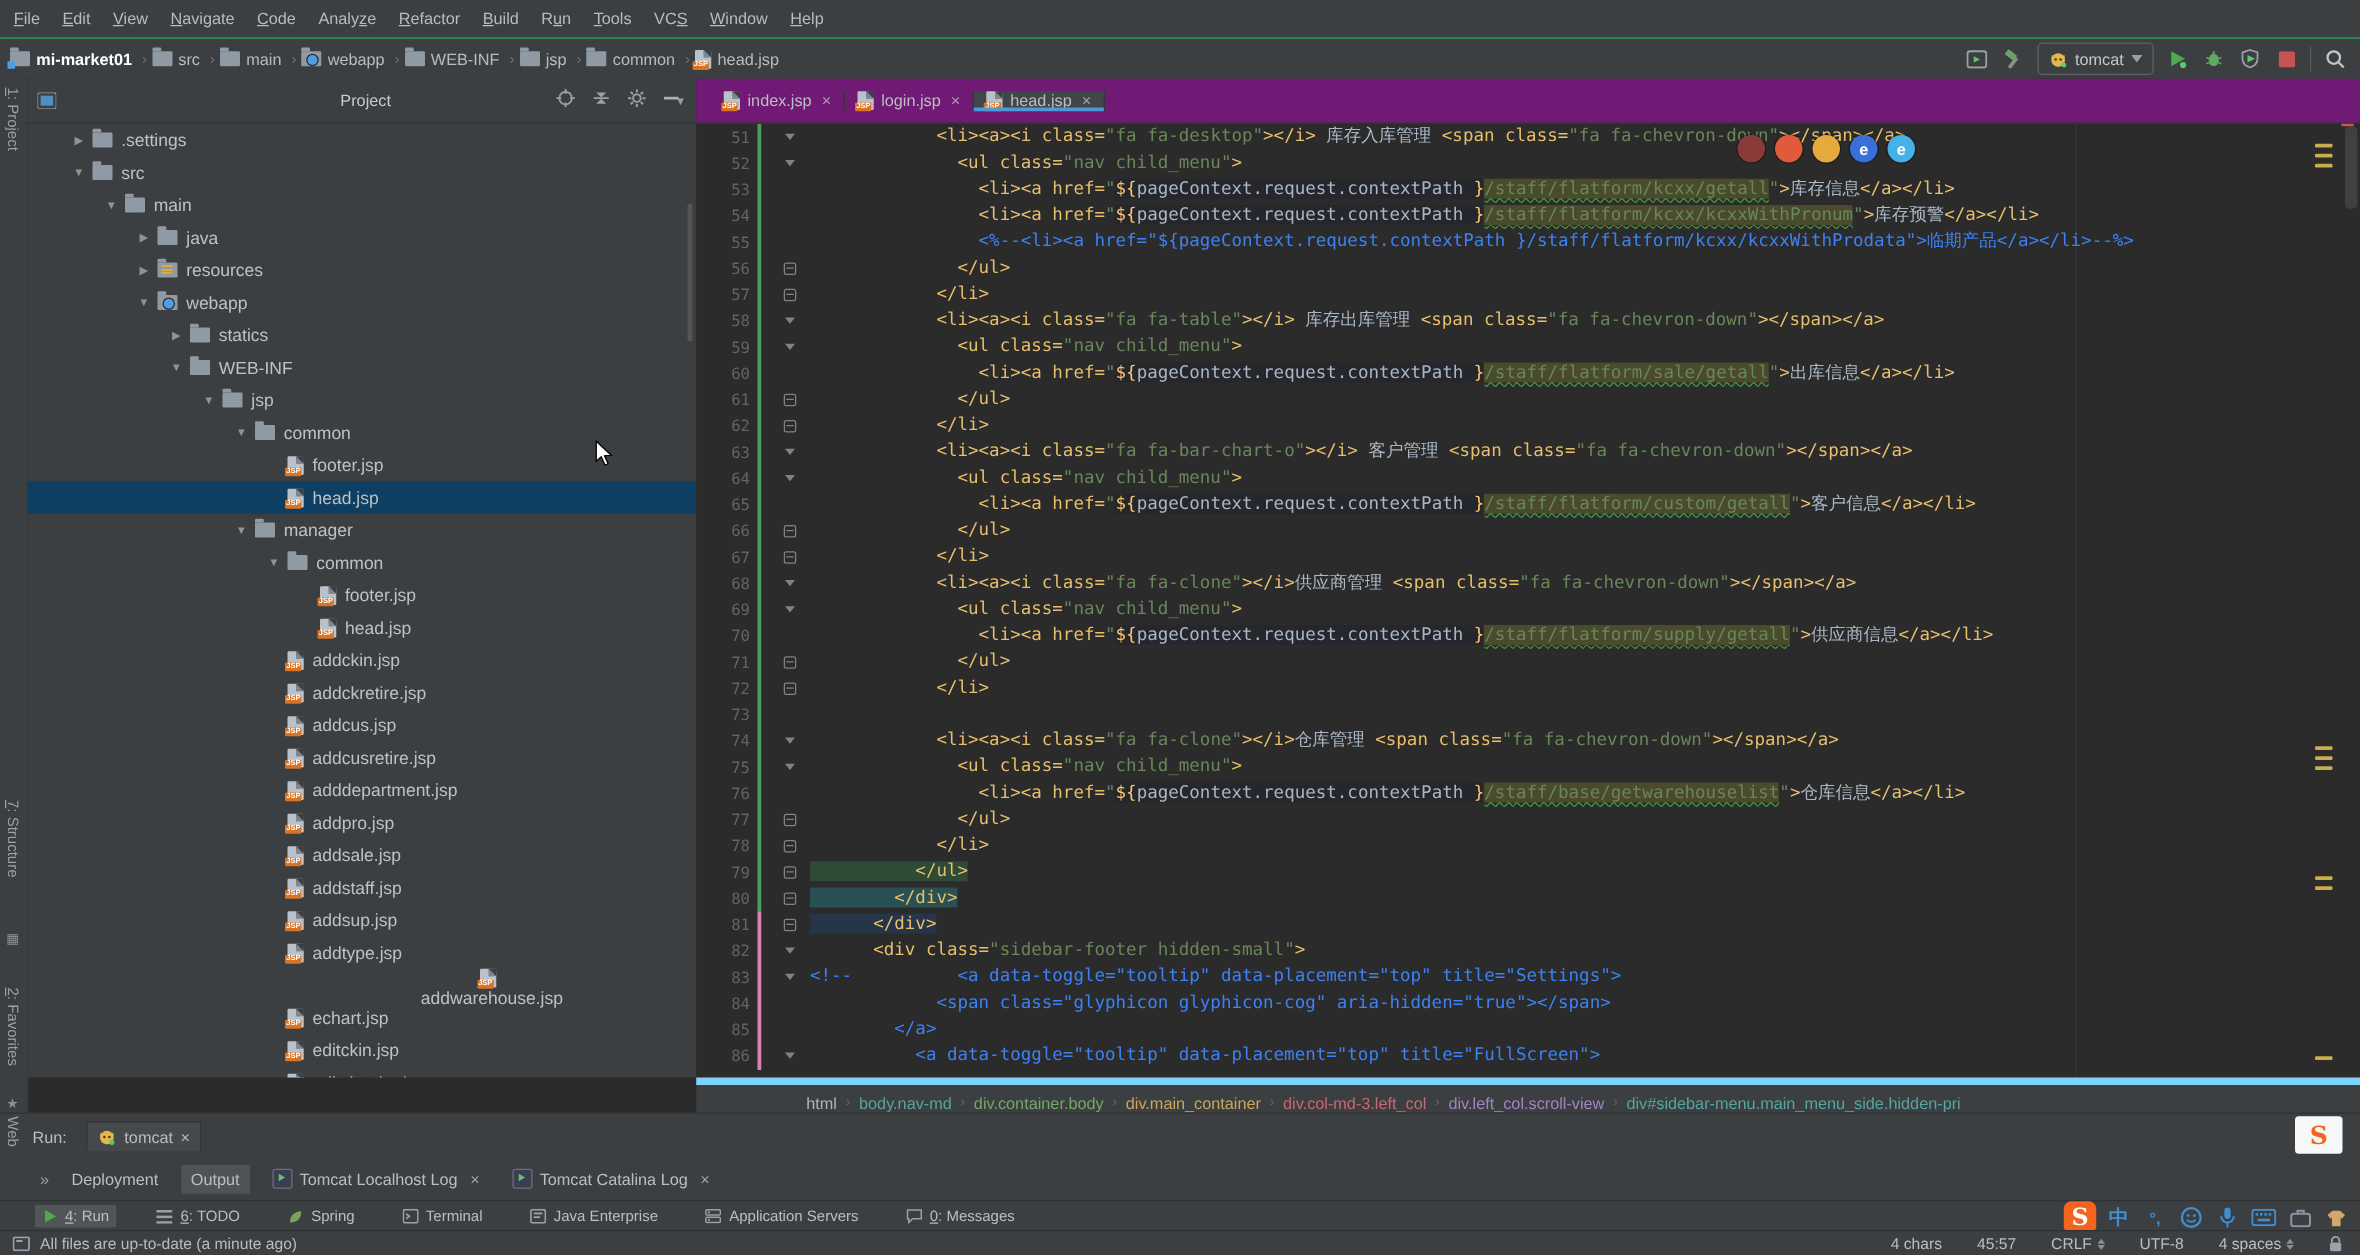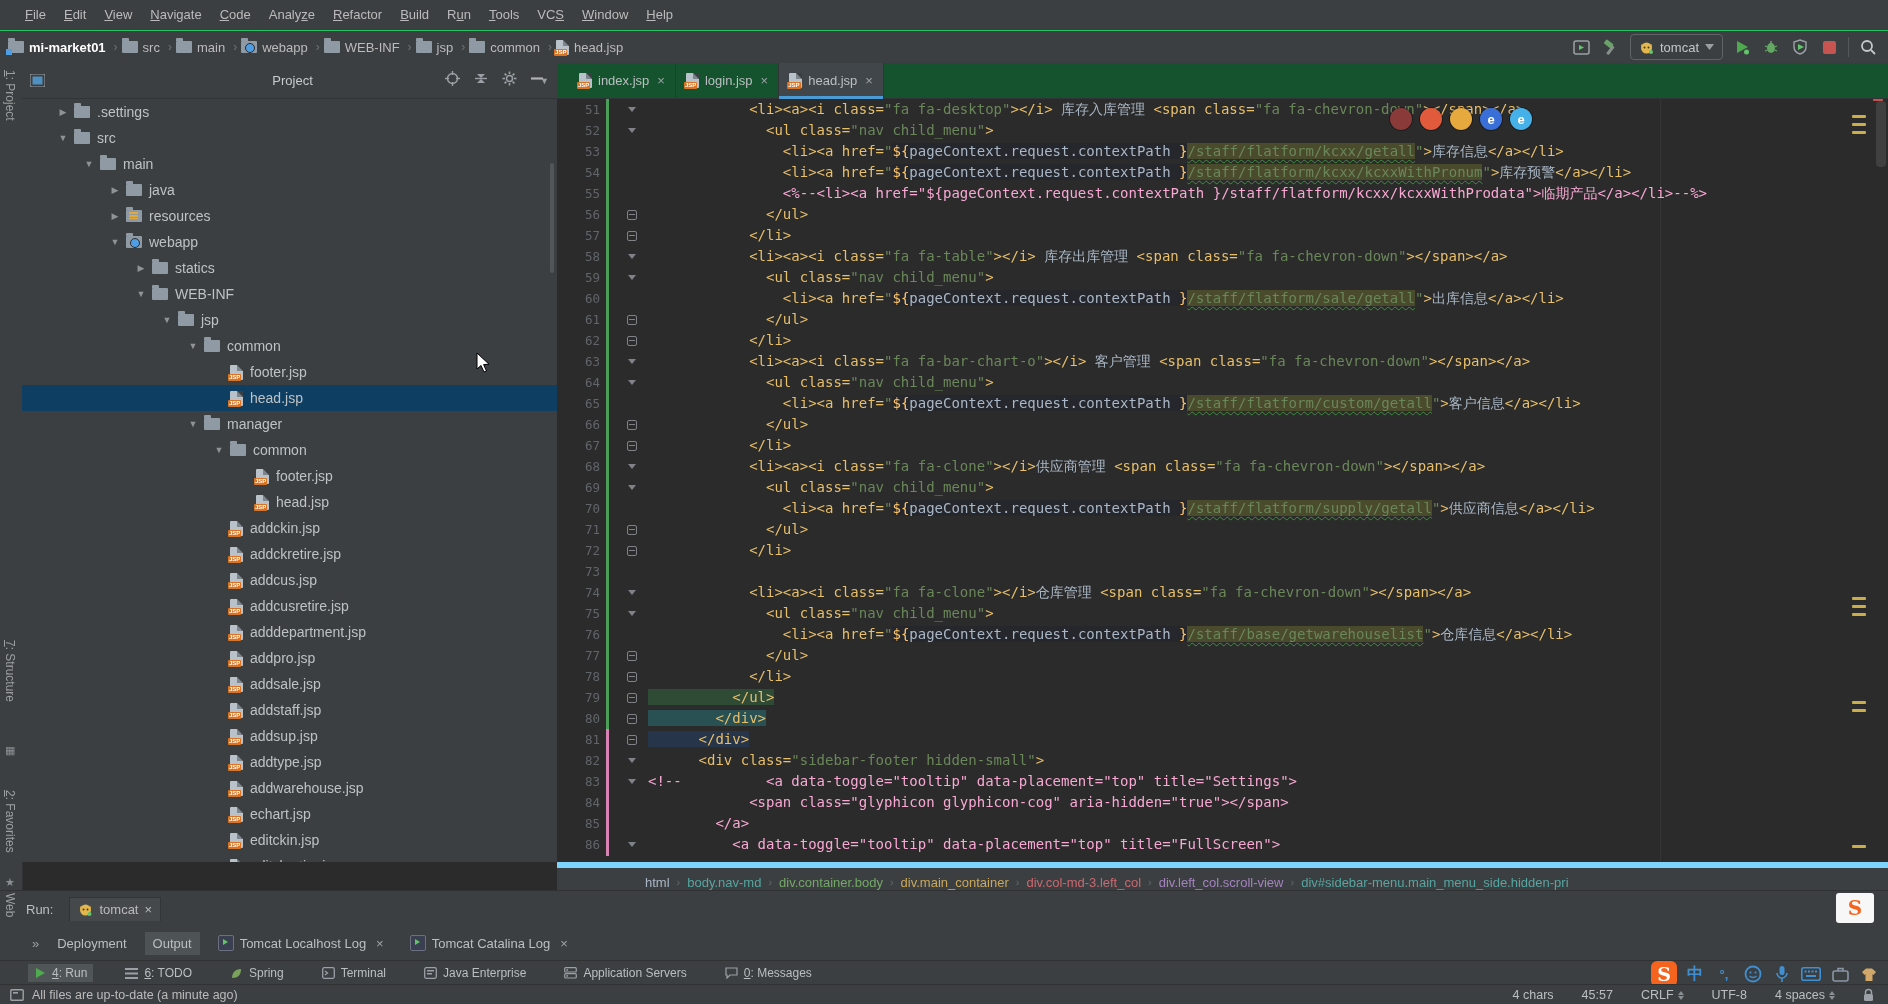--- a/index.html
+++ b/index.html
@@ -1,20 +1,20 @@
 <!DOCTYPE html>
 <html><head>
 <meta charset="utf-8">
 <style>
   html,body{margin:0;padding:0;background:#222;}
   #app{position:relative;width:1888px;height:1004px;background:#2b2b2b;overflow:hidden;
        font-family:"Liberation Sans",sans-serif;color:#bbbbbb;font-size:13px;}
   .bar{position:absolute;left:0;right:0;background:#3c3f41;}
   
-  #menubar{top:0;height:30px;border-bottom:1px solid #22c55e;display:flex;align-items:center;padding-left:16px;}
+  #menubar{top:0;height:30px;border-bottom:1px solid #22c55e;display:flex;align-items:center;padding-left:2px;}
   .menu-item{padding:0 9px;height:30px;line-height:30px;color:#bbbbbb;cursor:default;}
   .menu-item u{text-decoration:underline;}
   
   #navbar{top:31px;height:32px;display:flex;align-items:center;padding-left:8px;}
   .crumb{display:flex;align-items:center;margin-right:4px;}
   .crumb .lbl{margin-left:5px;}
   .crumb.first .lbl{color:#ffffff;font-weight:bold;}
   .crumb-sep{color:#6e7377;margin:0 4px;font-size:12px;}
   #nav-right{position:absolute;right:10px;top:31px;height:32px;display:flex;align-items:center;gap:9px;}
   .tbico{width:20px;height:20px;display:flex;align-items:center;justify-content:center;}
@@ -42,35 +42,35 @@
   .fold-ic::before{content:"";position:absolute;top:-3px;left:0;width:7px;height:3px;background:#8f9aa5;border-radius:1px 1px 0 0;}
   .fold-ic.web::after{content:"";position:absolute;left:4px;top:2px;width:8px;height:8px;border-radius:50%;background:#4f9ee3;border:1px solid #2b2b2b;}
   .fold-ic.res::after{content:"";position:absolute;left:3px;top:2px;width:9px;height:7px;
       background:repeating-linear-gradient(#e0a93e 0 2px,#8f9aa5 2px 3px);}
   .fold-ic.proj::after{content:"";position:absolute;left:-2px;bottom:-2px;width:6px;height:6px;background:#4f9ee3;}
   .jspic{position:relative;width:13px;height:15px;background:#b9c2ca;border-radius:1px;display:inline-block;}
   .jspic::before{content:"";position:absolute;right:0;top:0;border:3px solid #3c3f41;border-left-color:#7d858c;border-bottom-color:#7d858c;}
   .jspic .badge{position:absolute;left:-2px;bottom:-1px;background:#d87423;color:#fff;font-size:6px;
       font-weight:bold;padding:0 1px;line-height:7px;border-radius:1px;letter-spacing:0;}
   
-  #tabs{position:absolute;left:557px;right:0;top:63px;height:35px;background:#14532d;border-bottom:1px solid #323537;display:flex;padding-left:12px;}
+  #tabs{position:absolute;left:557px;right:0;top:63px;height:35px;background:#701a75;border-bottom:1px solid #323537;display:flex;padding-left:12px;align-items:center;}
   .etab{display:flex;align-items:center;gap:6px;padding:0 10px;border-right:1px solid #323537;position:relative;color:#bbbfc2;}
   .etab.active{background:#41464a;}
   .etab.active::after{content:"";position:absolute;left:0;right:0;bottom:-1px;height:3px;background:#4a9bd5;}
   .etab .x{color:#9ea3a8;font-size:13px;margin-left:2px;}
   #editor{position:absolute;left:557px;right:0;top:99px;bottom:142px;background:#2b2b2b;overflow:hidden;}
   .cl{position:relative;height:21px;line-height:21px;white-space:pre;display:flex;
       font-family:"DejaVu Sans Mono",monospace;font-size:14px;}
   .lnum{width:43px;text-align:right;padding-right:14px;color:#616569;font-size:12.5px;flex:none;}
   .foldc{width:34px;flex:none;position:relative;}
   .fmark-o{position:absolute;left:14px;top:8px;width:0;height:0;border-left:4px solid transparent;border-right:4px solid transparent;border-top:5px solid #7f8387;}
   .fmark-c{position:absolute;left:13px;top:6px;width:8px;height:8px;border:1px solid #7f8387;border-radius:2px;}
   .fmark-c::after{content:"";position:absolute;left:1px;top:3px;width:6px;height:1px;background:#7f8387;}
   .codetxt{flex:1;}
-  .sg-t{color:#e8bf6a;} .sg-v{color:#6a8759;} .sg-w{color:#a9b7c6;} .sg-c{color:#f9a8d4;}
+  .sg-t{color:#e8bf6a;} .sg-v{color:#6a8759;} .sg-w{color:#a9b7c6;} .sg-c{color:#3b82f6;}
   .sg-eb{color:#ffc66d;background:#26272c;} .sg-ei{color:#a9b7c6;background:#26272c;}
   .sg-p{color:#6a8759;background:#4a4a2c;text-decoration:underline wavy #3f8f3f 1px;text-underline-offset:3px;}
   .hlg{background:#2f4a35;} .hlt{background:#295153;} .hlb{background:#263549;}
   #chbar-g{position:absolute;left:49px;top:0;width:3px;height:630px;background:#4a9e58;}
   #chbar-p{position:absolute;left:49px;top:630px;width:3px;height:127px;background:#d982b5;}
   #margin-line{position:absolute;left:1103px;top:0;bottom:0;width:1px;background:#353535;}
   
   .ymark{position:absolute;width:14px;height:3px;background:#c9ae49;border-radius:1px;}
   #scrollthumb{position:absolute;right:2px;top:2px;width:10px;height:66px;background:rgba(255,255,255,.10);border-radius:4px;}
   #stripe-red{position:absolute;right:5px;top:-12px;width:10px;height:10px;background:#c75450;border-radius:1px;}
@@ -474,21 +474,21 @@
           <span class="tlbl">addsup.jsp</span>
         </div>
         <div class="trow" style="padding-left: 208px;">
           <span class="ticon">
             <span class="jspic">
               <span class="badge">JSP</span>
             </span>
           </span>
           <span class="tlbl">addtype.jsp</span>
         </div>
-        <div class="trow" style="padding-left: 208px;">
+        <div class="trow" style="padding-left: 208px; flex-direction: column;">
           <span class="ticon">
             <span class="jspic">
               <span class="badge">JSP</span>
             </span>
           </span>
           <span class="tlbl">addwarehouse.jsp</span>
         </div>
         <div class="trow" style="padding-left: 208px;">
           <span class="ticon">
             <span class="jspic">

